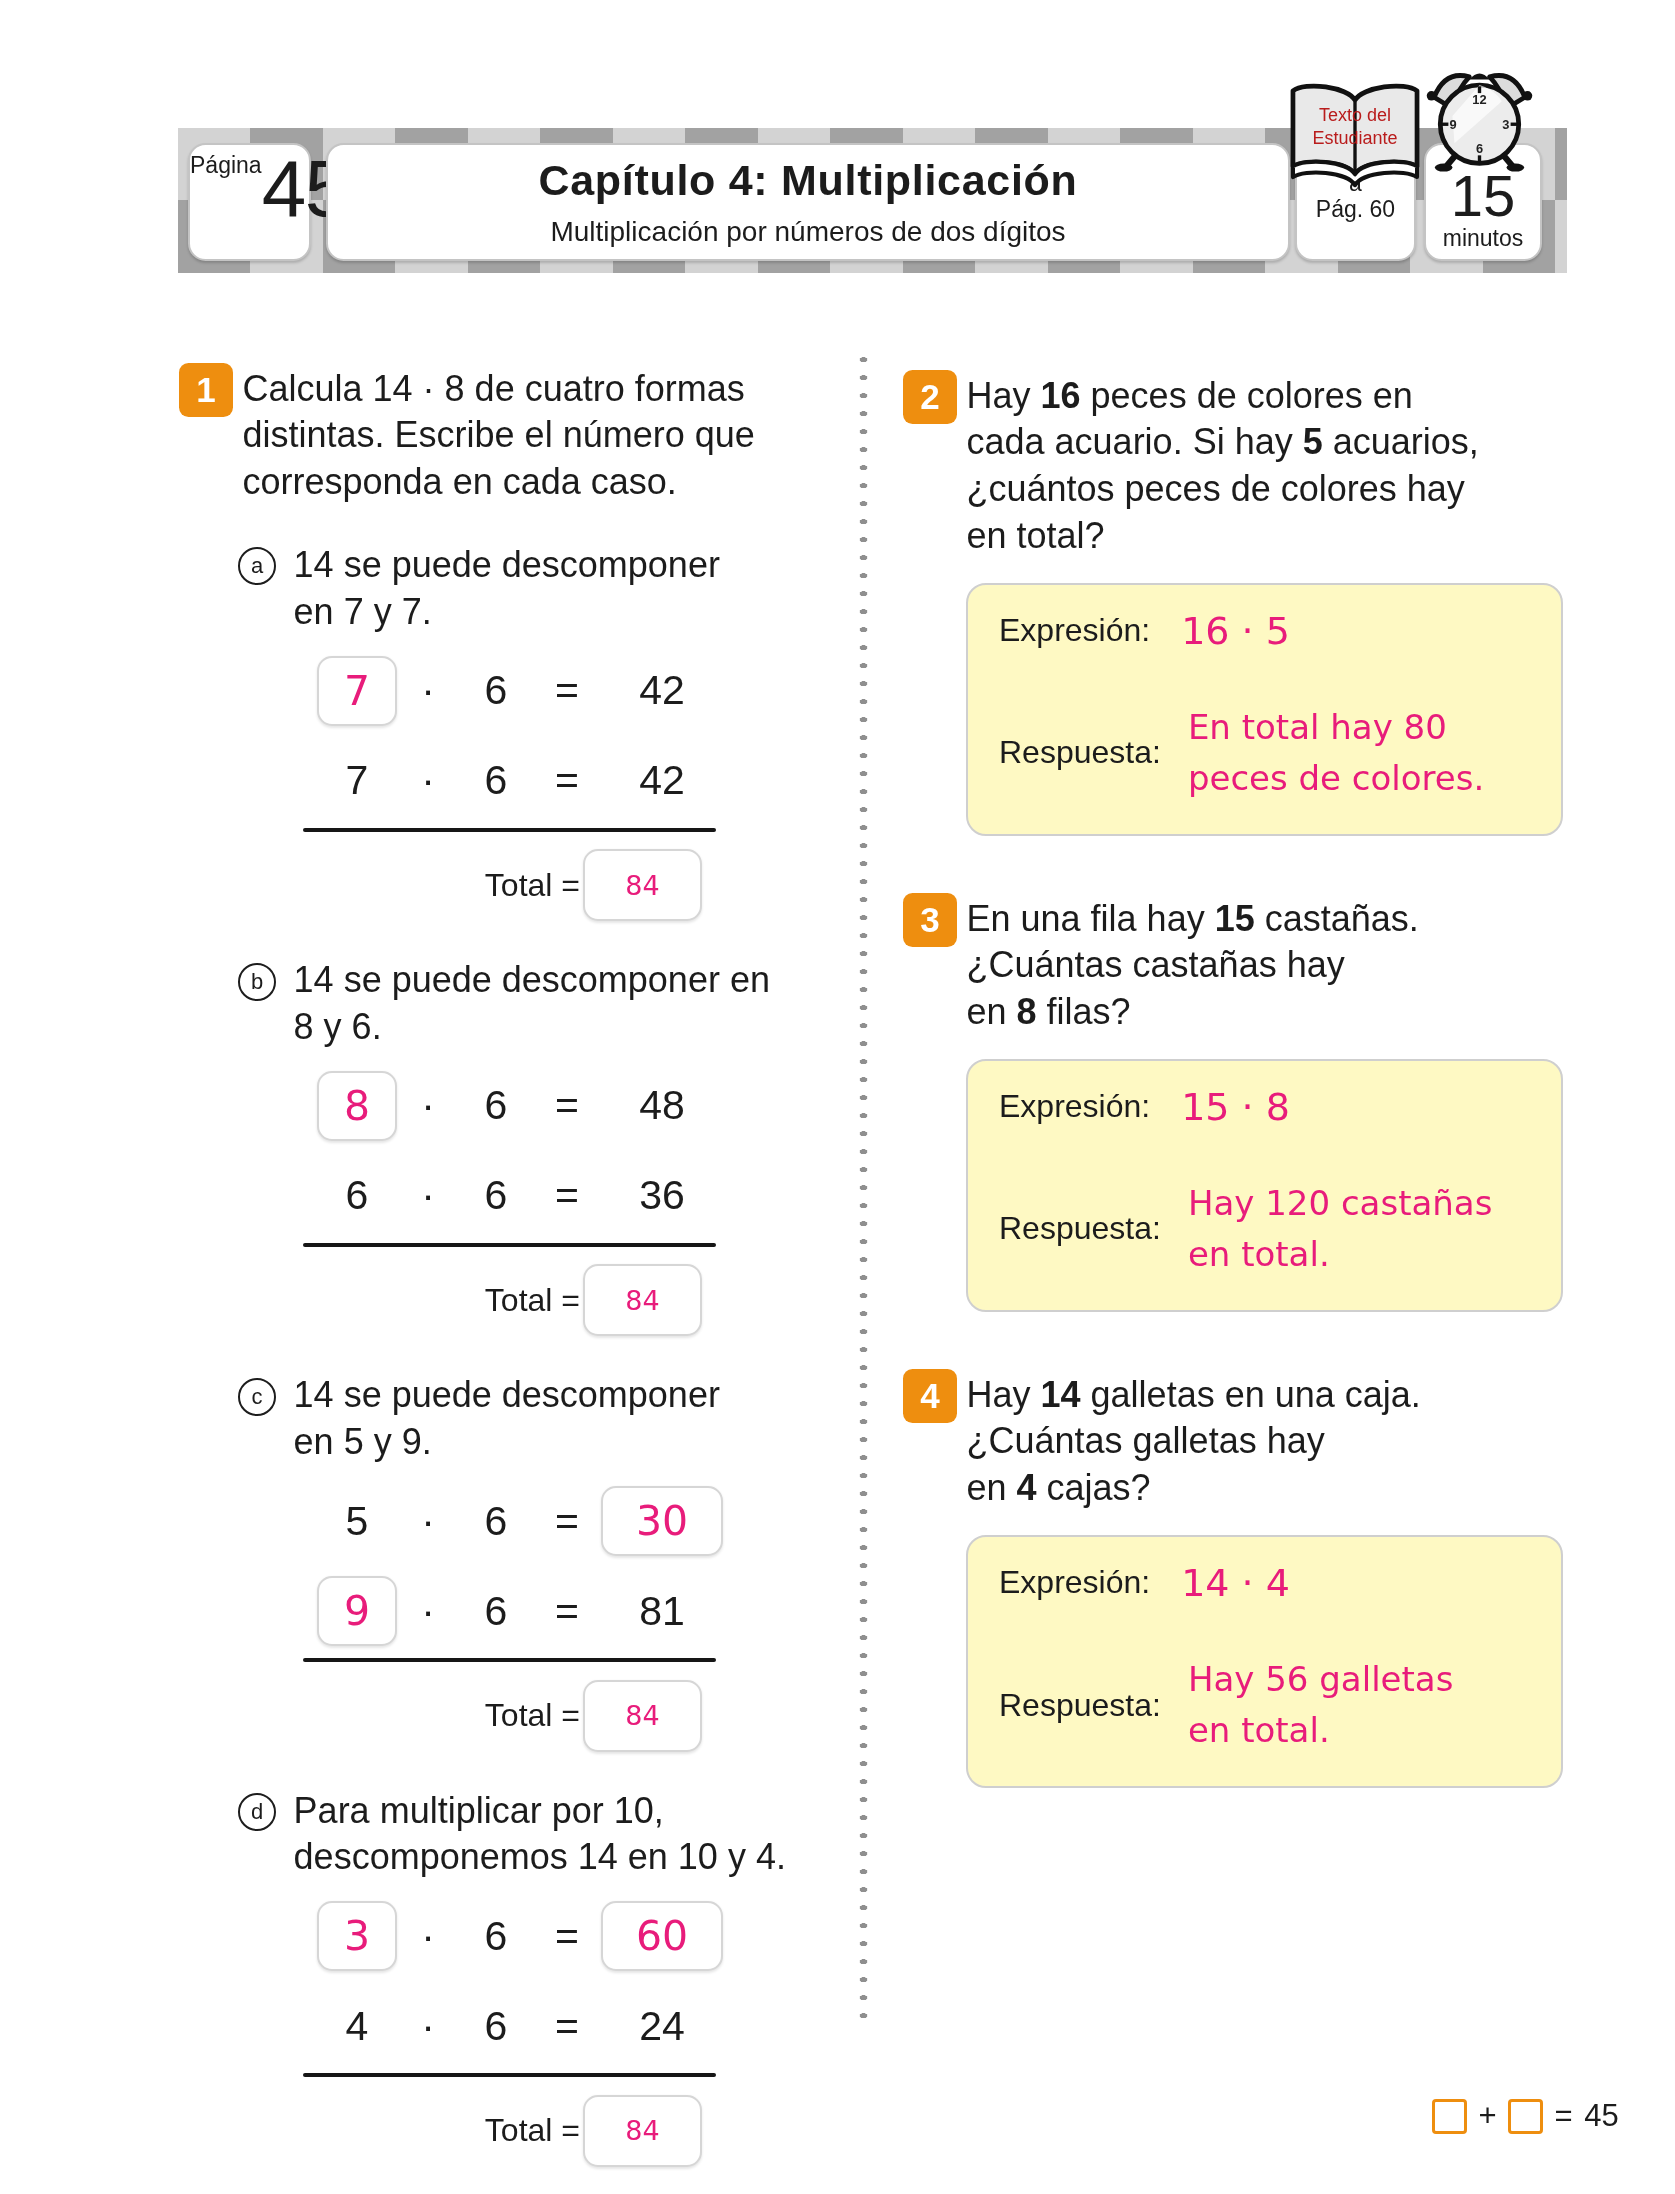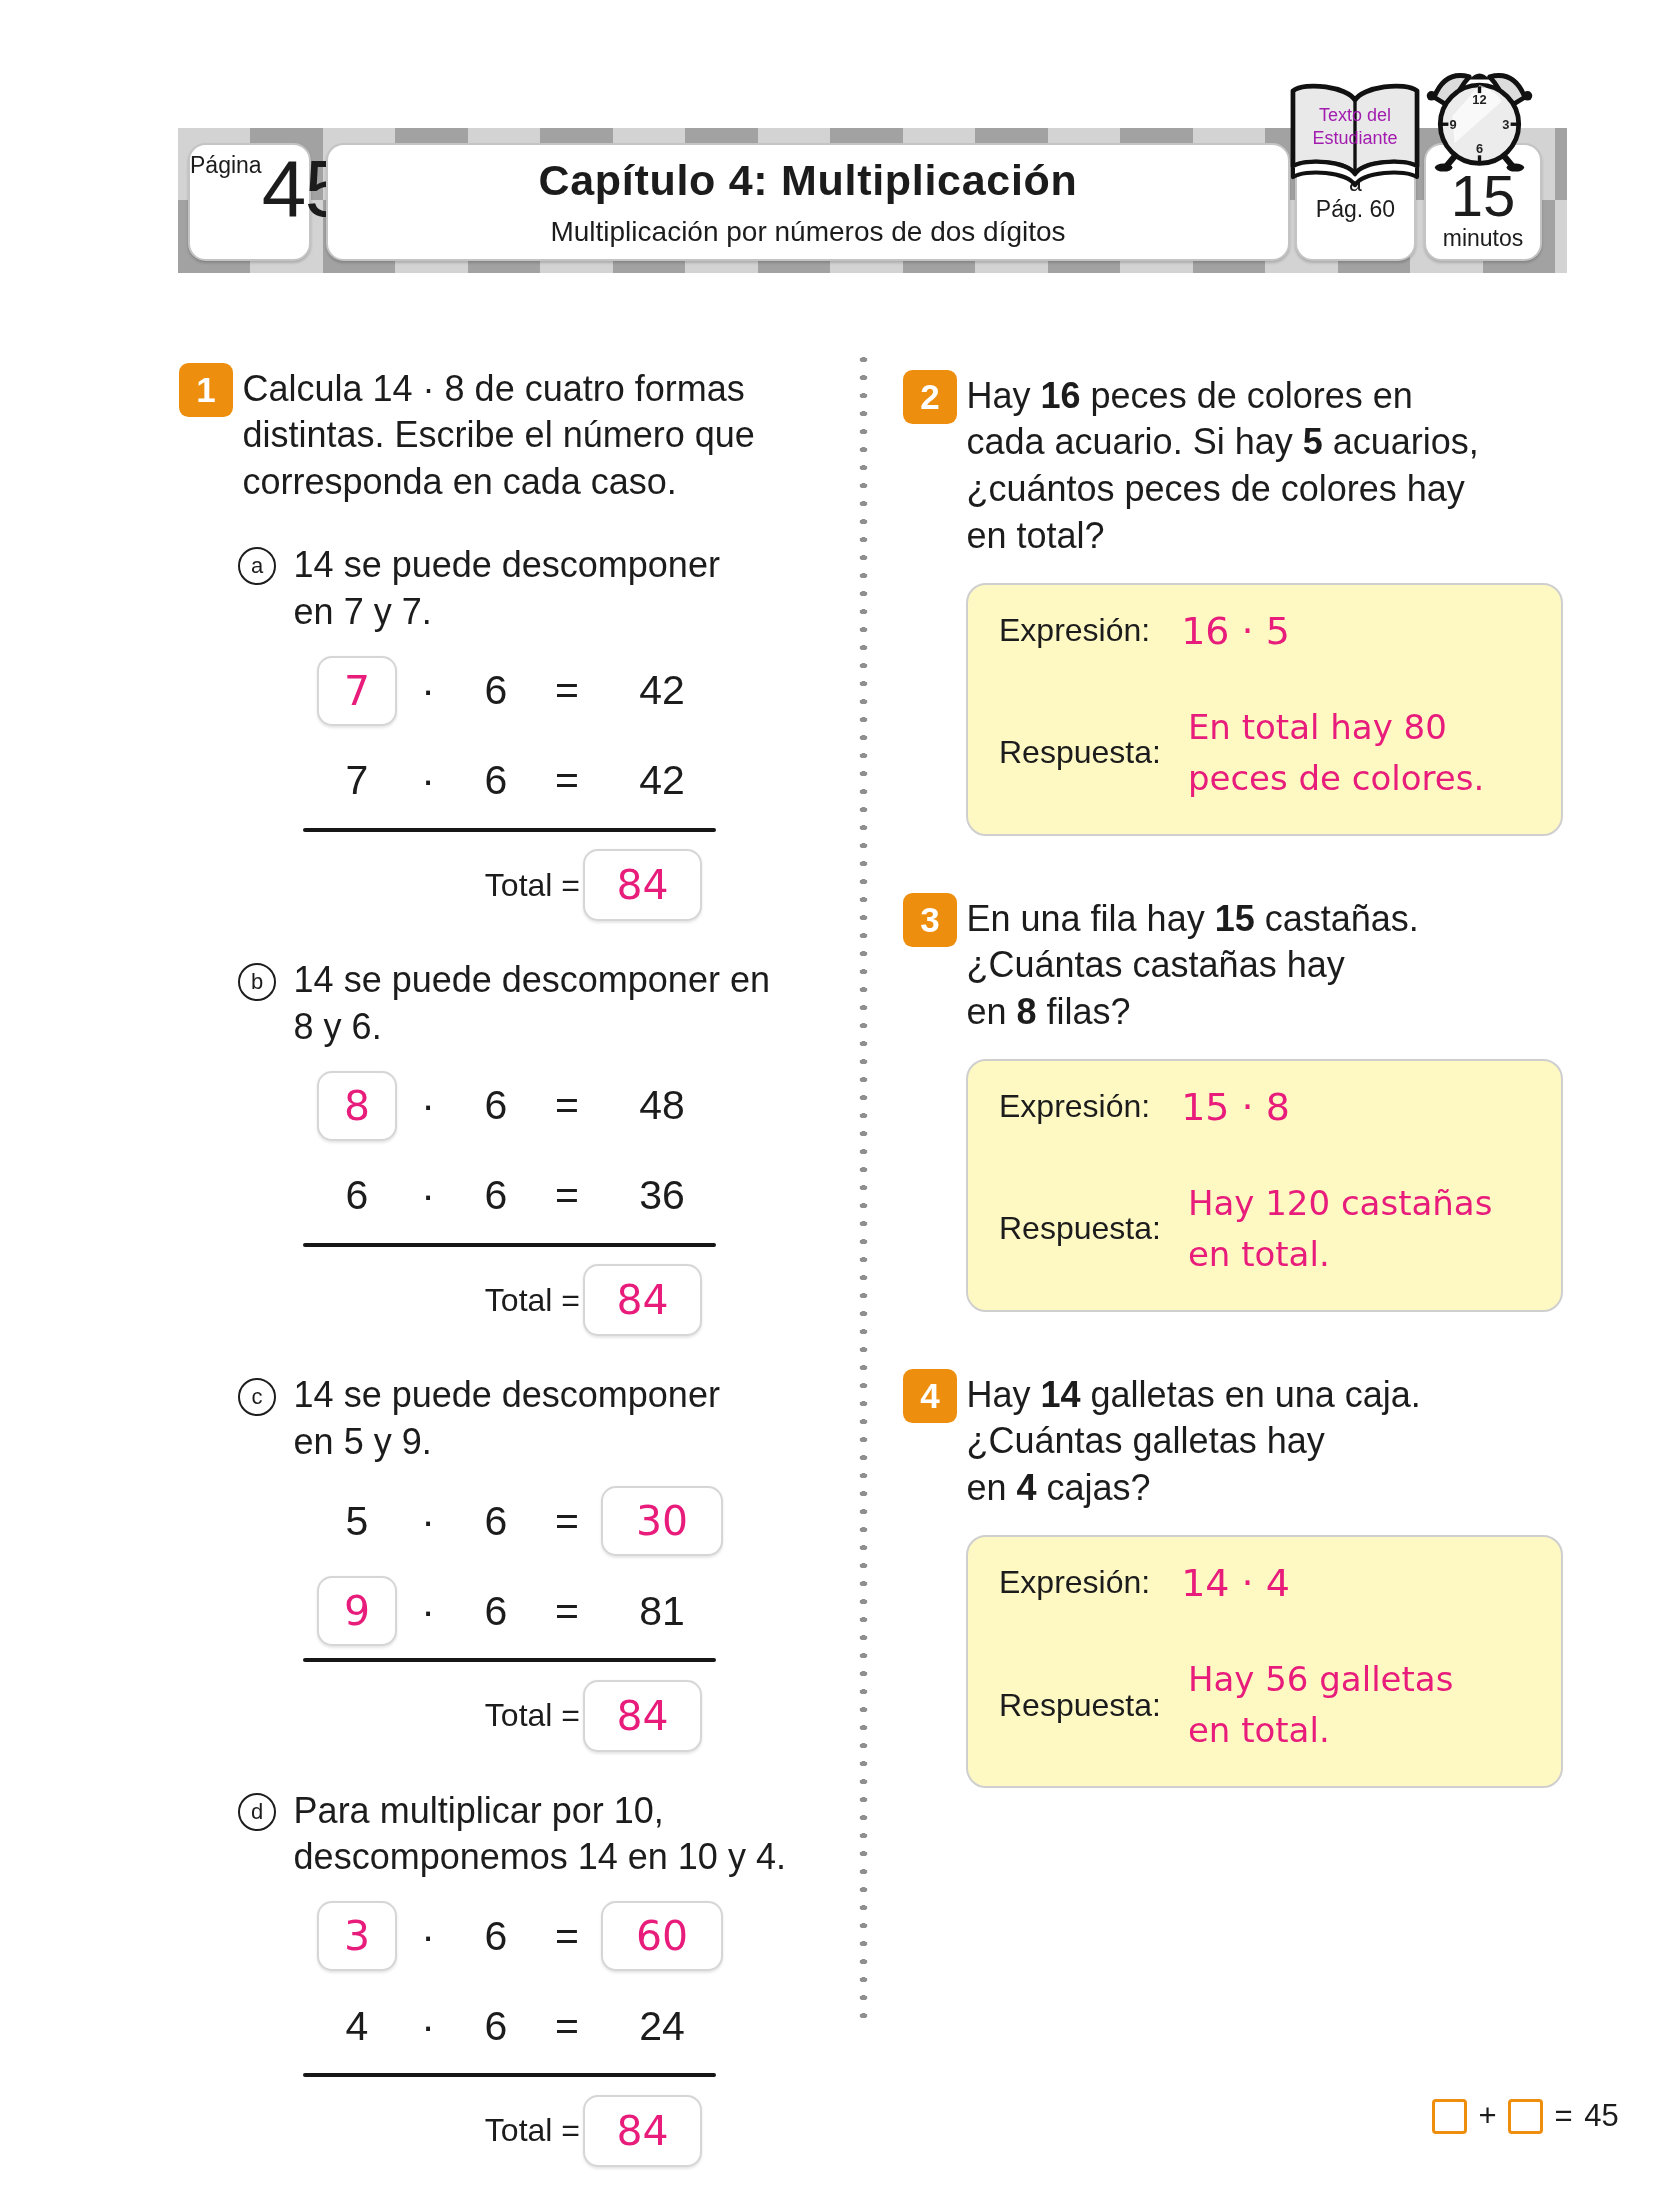--- a/index.html
+++ b/index.html
@@ -21,21 +21,21 @@
   .pagina-num{font-size:80px;line-height:.92;letter-spacing:-1.4px;}
   .title-box{left:326px;width:964px;display:flex;flex-direction:column;align-items:center;justify-content:center;gap:10.8px;}
   .chapter-title{font-size:43px;font-weight:bold;letter-spacing:0.7px;}
   .chapter-subtitle{font-size:28px;}
   .texto-box{left:1295px;width:121px;display:flex;align-items:flex-start;justify-content:center;padding-bottom:8px;}
   .texto-pages{font-size:23px;line-height:1.12;text-align:center;white-space:pre-line;}
   .clock-box{left:1424px;width:118px;display:flex;flex-direction:column;align-items:center;justify-content:flex-end;padding-bottom:6.8px;}
   .time-value{font-size:58px;line-height:1;}
   .time-unit{font-size:23px;}
   .book-wrap{position:absolute;left:1278px;top:80px;width:154px;height:118px;}
-  .book-label{position:absolute;left:0;top:24px;width:154px;text-align:center;font-size:18px;line-height:1.3;white-space:pre-line;color:#a21caf;}
+  .book-label{position:absolute;left:0;top:24px;width:154px;text-align:center;font-size:18px;line-height:1.3;white-space:pre-line;color:#b91c1c;}
   .clock-wrap{position:absolute;left:1422px;top:62px;width:115px;height:115px;}
 
   
   .divider{position:absolute;left:858px;top:351px;width:10.8px;height:1668px;
            background-image:radial-gradient(ellipse 5.4px 3.7px at 5.4px 8.8px,#8f8f8f 68%,rgba(143,143,143,0) 72%);
            background-size:10.8px 18px;background-repeat:repeat-y;}
   .col-left{position:absolute;left:179px;top:363px;width:658px;}
   .col-right{position:absolute;left:903px;top:370px;width:675px;}
 
   .exh{display:flex;align-items:flex-start;}
@@ -52,21 +52,21 @@
   .eq-row{display:grid;grid-template-columns:80px 62px 74px 68px 122px;align-items:center;
           height:70px;margin:20px 0 0 138px;}
   .ec{text-align:center;font-size:41px;}
   .abox{height:70px;border:2px solid #d6d6d6;border-radius:15px;background:#fff;
         display:flex;align-items:center;justify-content:center;box-shadow:0 1.4px 2.7px rgba(0,0,0,.10);box-sizing:border-box;}
   .pink{color:#E81C7B;font-family:"DejaVu Sans",sans-serif;}
   .sumline{width:413px;height:4px;background:#161616;margin:12px 0 0 124px;border-radius:2px;}
   .total-row{display:flex;align-items:center;justify-content:flex-end;width:523px;margin-top:17.6px;gap:3px;}
   .total-label{font-size:32px;}
   .total-box{width:119px;height:72px;border:2px solid #d6d6d6;border-radius:15px;background:#fff;
-             display:flex;align-items:center;justify-content:center;font-size:41px;box-shadow:0 1.4px 2.7px rgba(0,0,0,.10);box-sizing:border-box;}
+             display:flex;align-items:center;justify-content:center;font-size:27px;box-shadow:0 1.4px 2.7px rgba(0,0,0,.10);box-sizing:border-box;}
 
   .qsection{margin-top:0;}
   .qsection + .qsection{margin-top:57px;}
   .qbox{margin:23px 0 0 63px;width:597px;height:253px;border:2px solid #cfcfcf;border-radius:20px;background:#fef9c3;
         display:flex;flex-direction:column;justify-content:space-between;
         padding:27px 24px 30px 31px;box-sizing:border-box;}
   .qrow{display:flex;align-items:flex-start;}
   .qrow.resp{align-items:center;}
   .qlabel{font-size:32px;flex:none;}
   .qexpr{font-size:38px;margin-left:31px;margin-top:-2.7px;}

